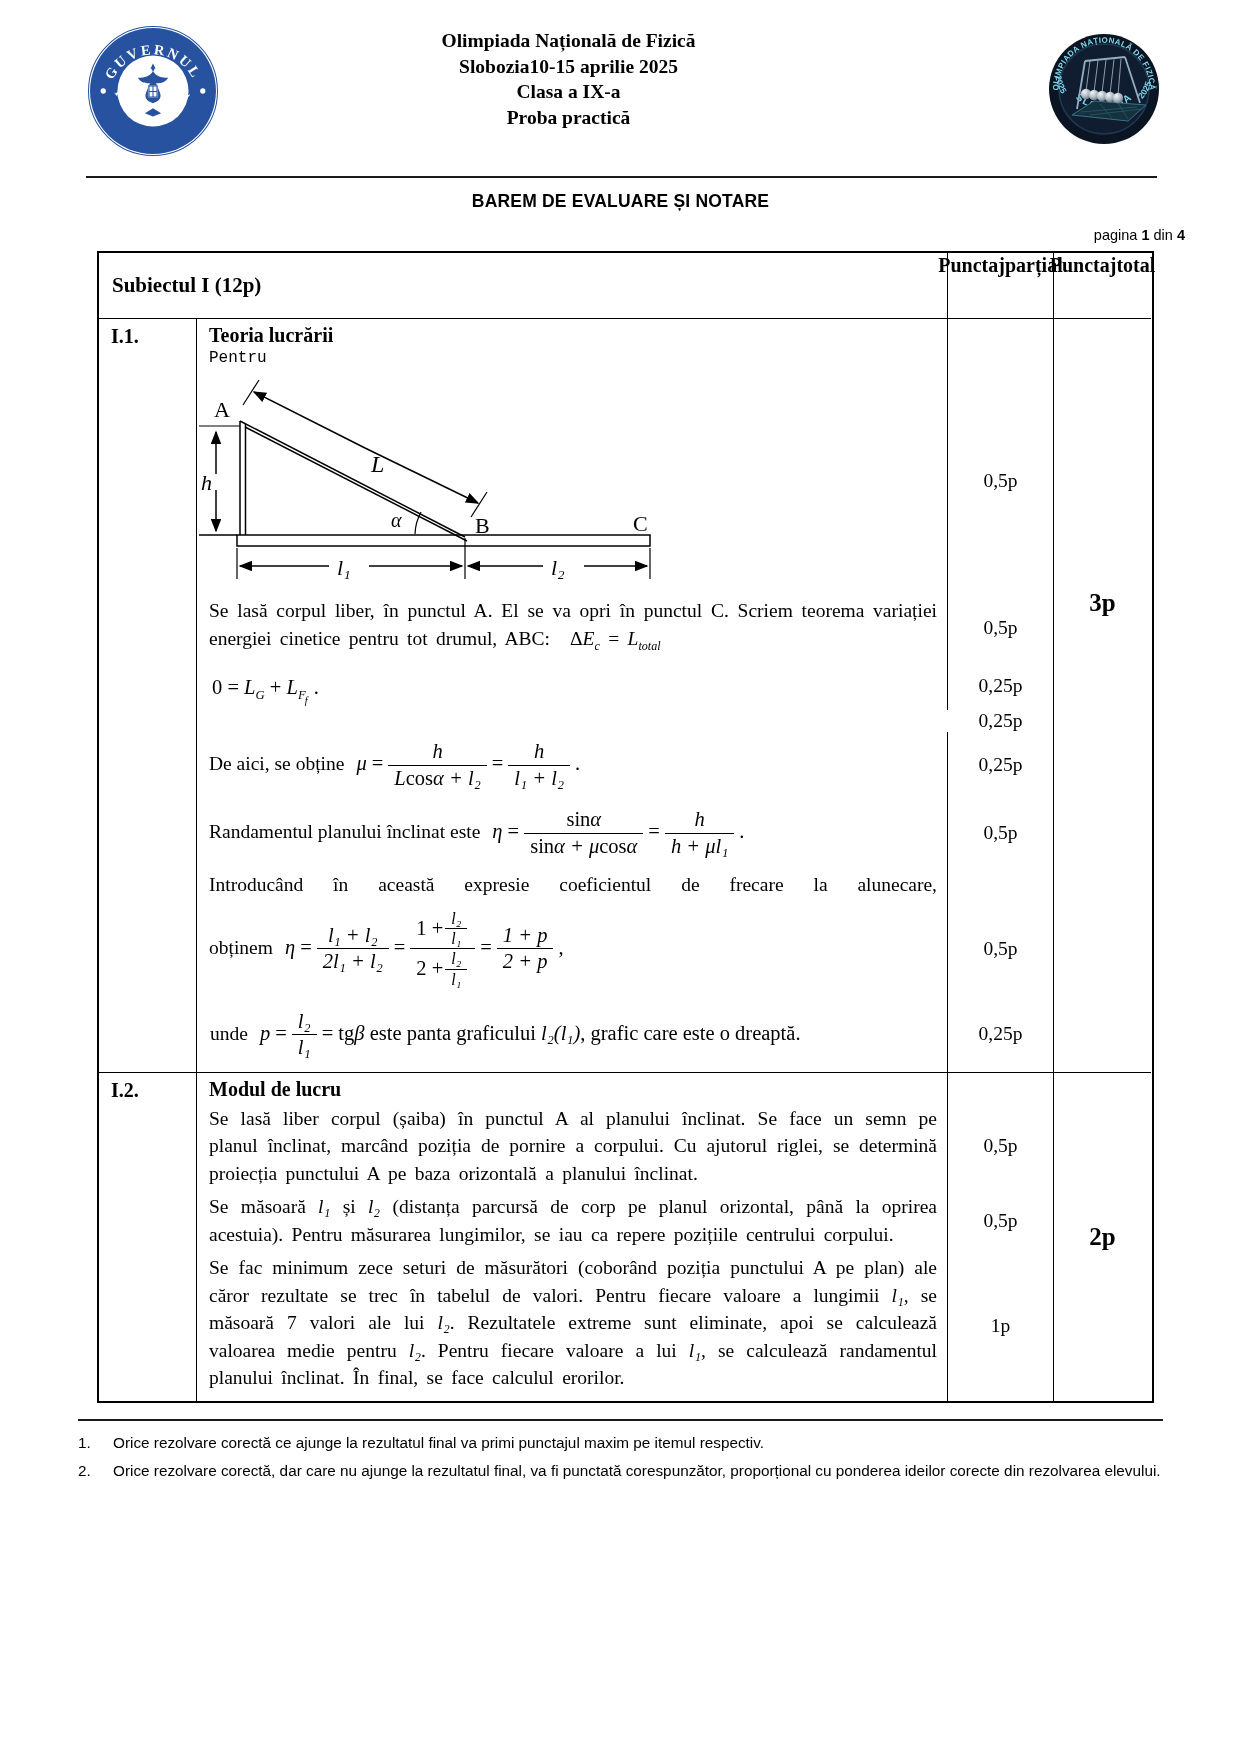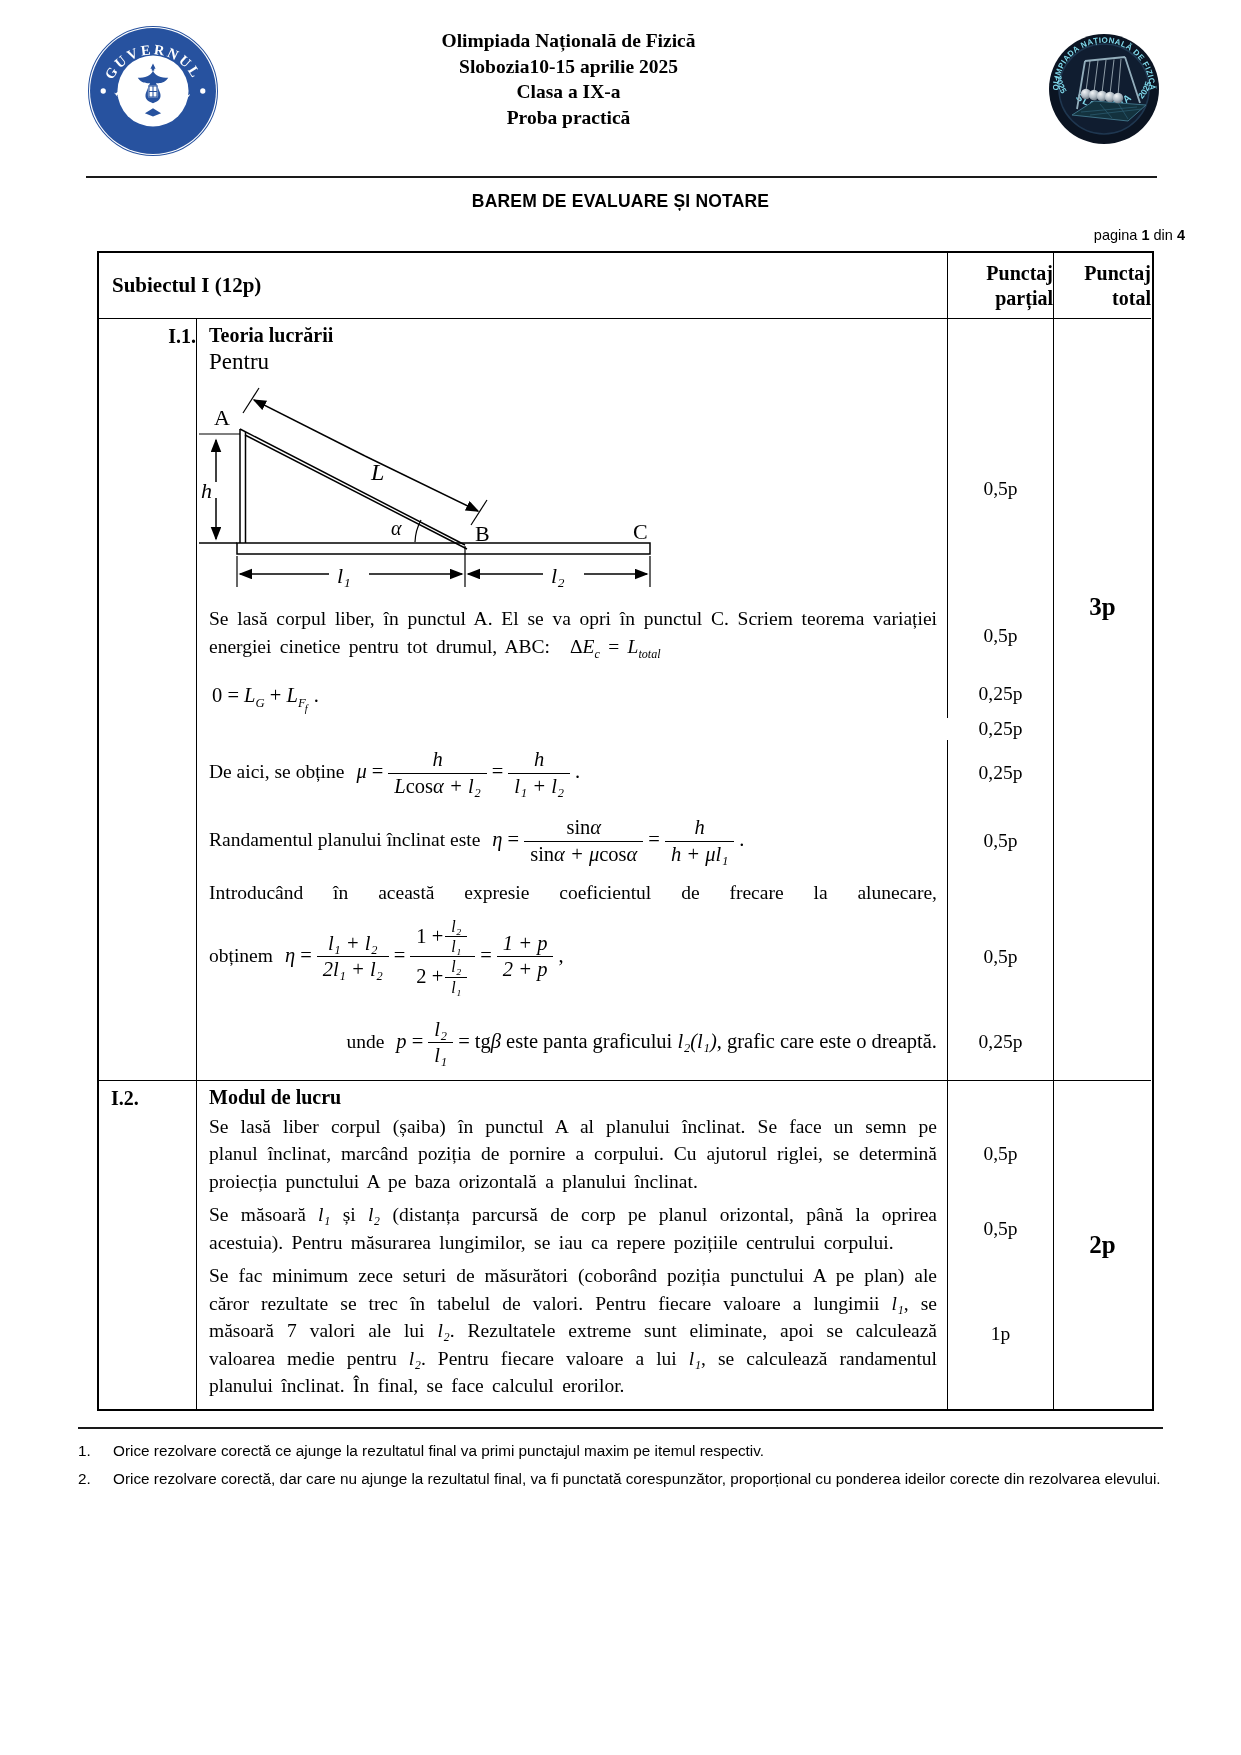--- a/index.html
+++ b/index.html
@@ -32,29 +32,29 @@
             font-family: "Liberation Sans", sans-serif; font-size: 14.5px; }
 
   
   .rubric {
     width: 1057px; margin: 8px 0 0 97px;
     border: 2.5px solid #000;
     display: grid;
     grid-template-columns: 98px 751px 106px 97px;
   }
   .bR { border-right: 1.5px solid #000; }
-  .bB { border-bottom: 1.5px solid #000; text-align: right; }
+  .bB { border-bottom: 1.5px solid #000; }
   .hc { border-bottom: 1.5px solid #000; min-height: 66px; font-weight: bold; }
   .h-subject { grid-row:1; grid-column:1/3; display:flex; align-items:center; padding-left:13px; font-size:21px; }
-  .h-pts { display:flex; flex-direction:column; align-items:flex-end; justify-content:center; font-size:20px; line-height:25px; }
+  .h-pts { display:flex; flex-direction:row; align-items:flex-start; justify-content:center; font-size:20px; line-height:25px; }
 
   .lbl { font-weight: bold; font-size: 20px; padding: 6px 0 0 12px; }
   .cc  { padding: 1px 10px 1px 12px; }
   .ct  { font-weight: bold; font-size: 20px; padding-top: 5px; }
-  .pentru { font-size: 23px; }
+  .pentru { font-size: 16px; font-family: Liberation Mono, monospace; }
   .pt  { display:flex; align-items:center; justify-content:center; font-size: 19.5px; }
   .tot { display:flex; align-items:center; justify-content:center; font-weight:bold; font-size:25px; }
   .tot .up { position: relative; top: -92px; }
 
   .para { font-size: 19.5px; line-height: 27.5px; text-align: justify; word-spacing: 3.5px; margin: 2px 0; }
   .jlast { text-align: justify; text-align-last: justify; }
   .it { font-style: italic; }
   .rm { font-style: normal; }
   sub { font-size: 0.62em; }
   sub.sub2 { font-size: 0.5em; position: relative; top: 5px; left: -1px; }

